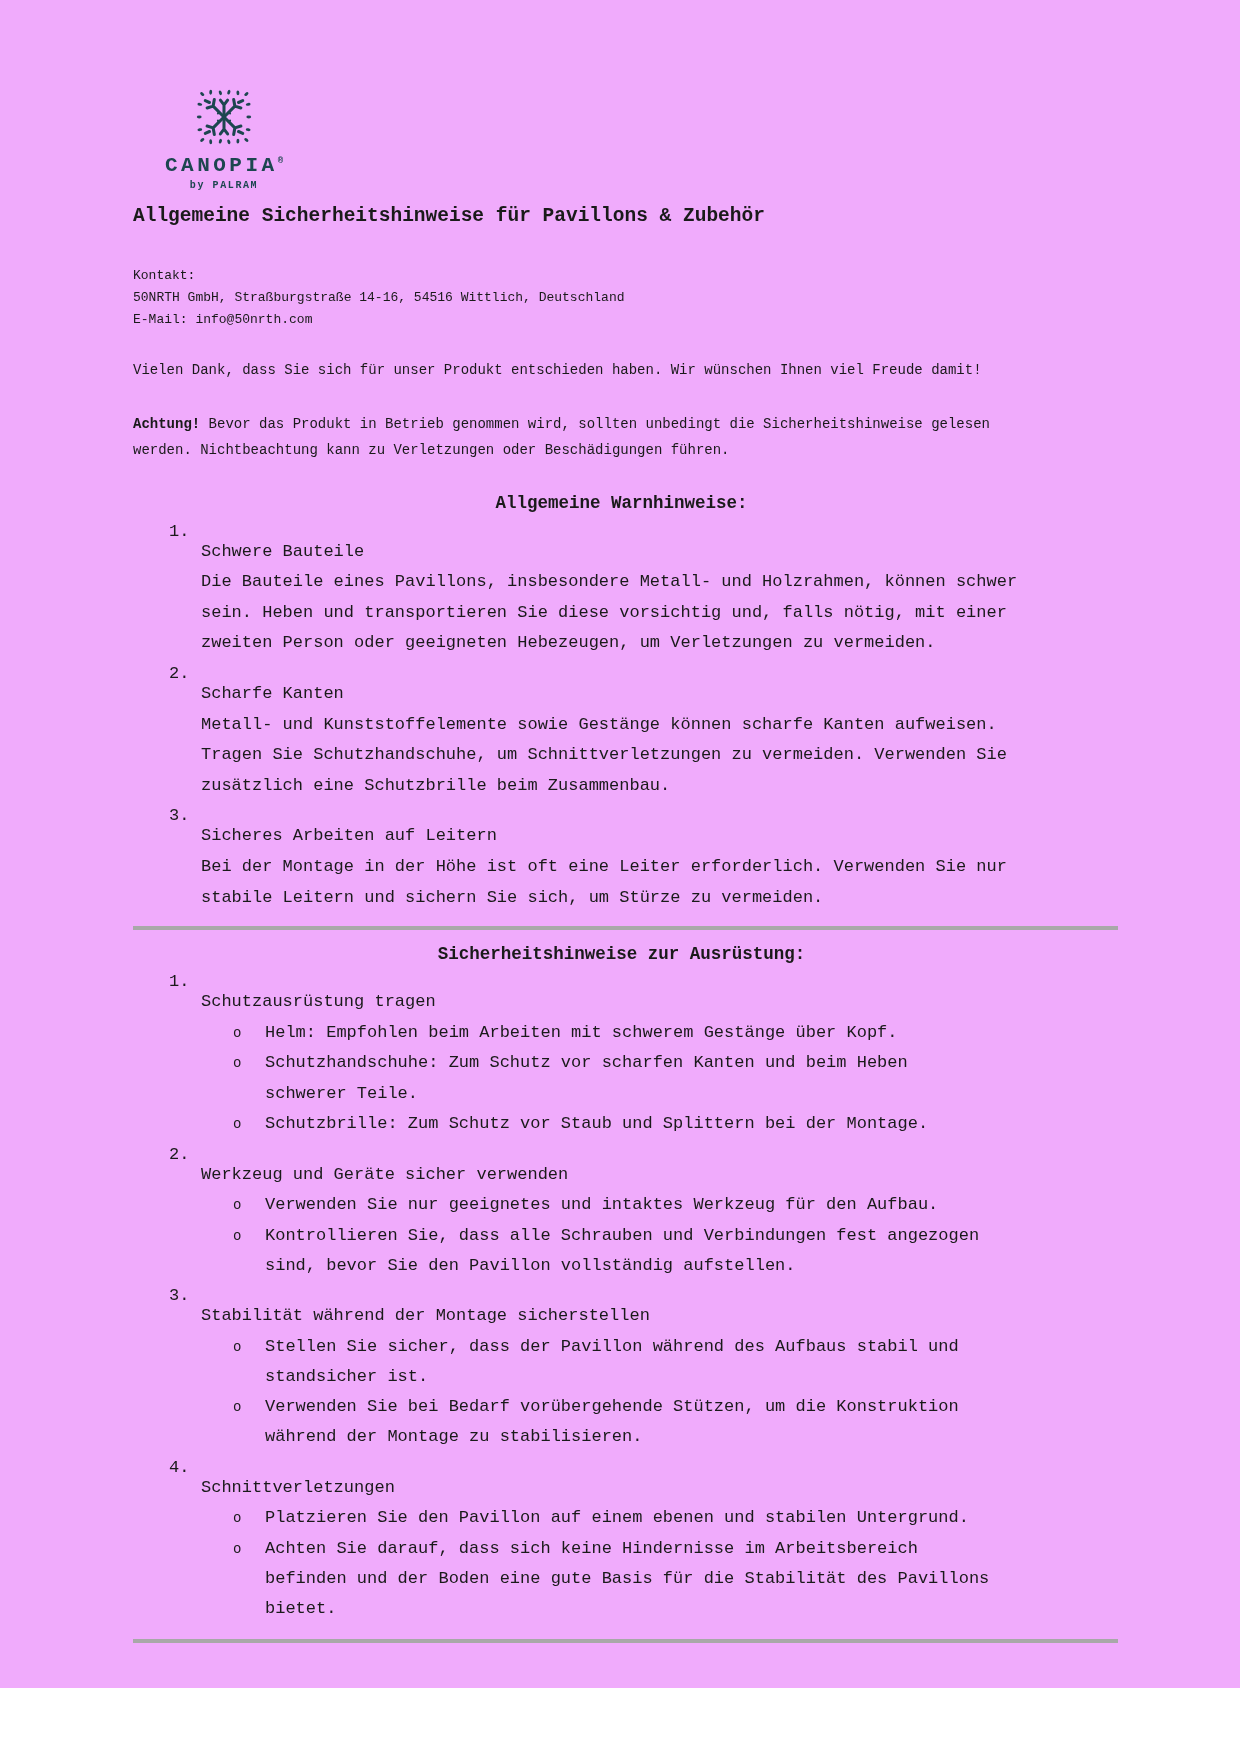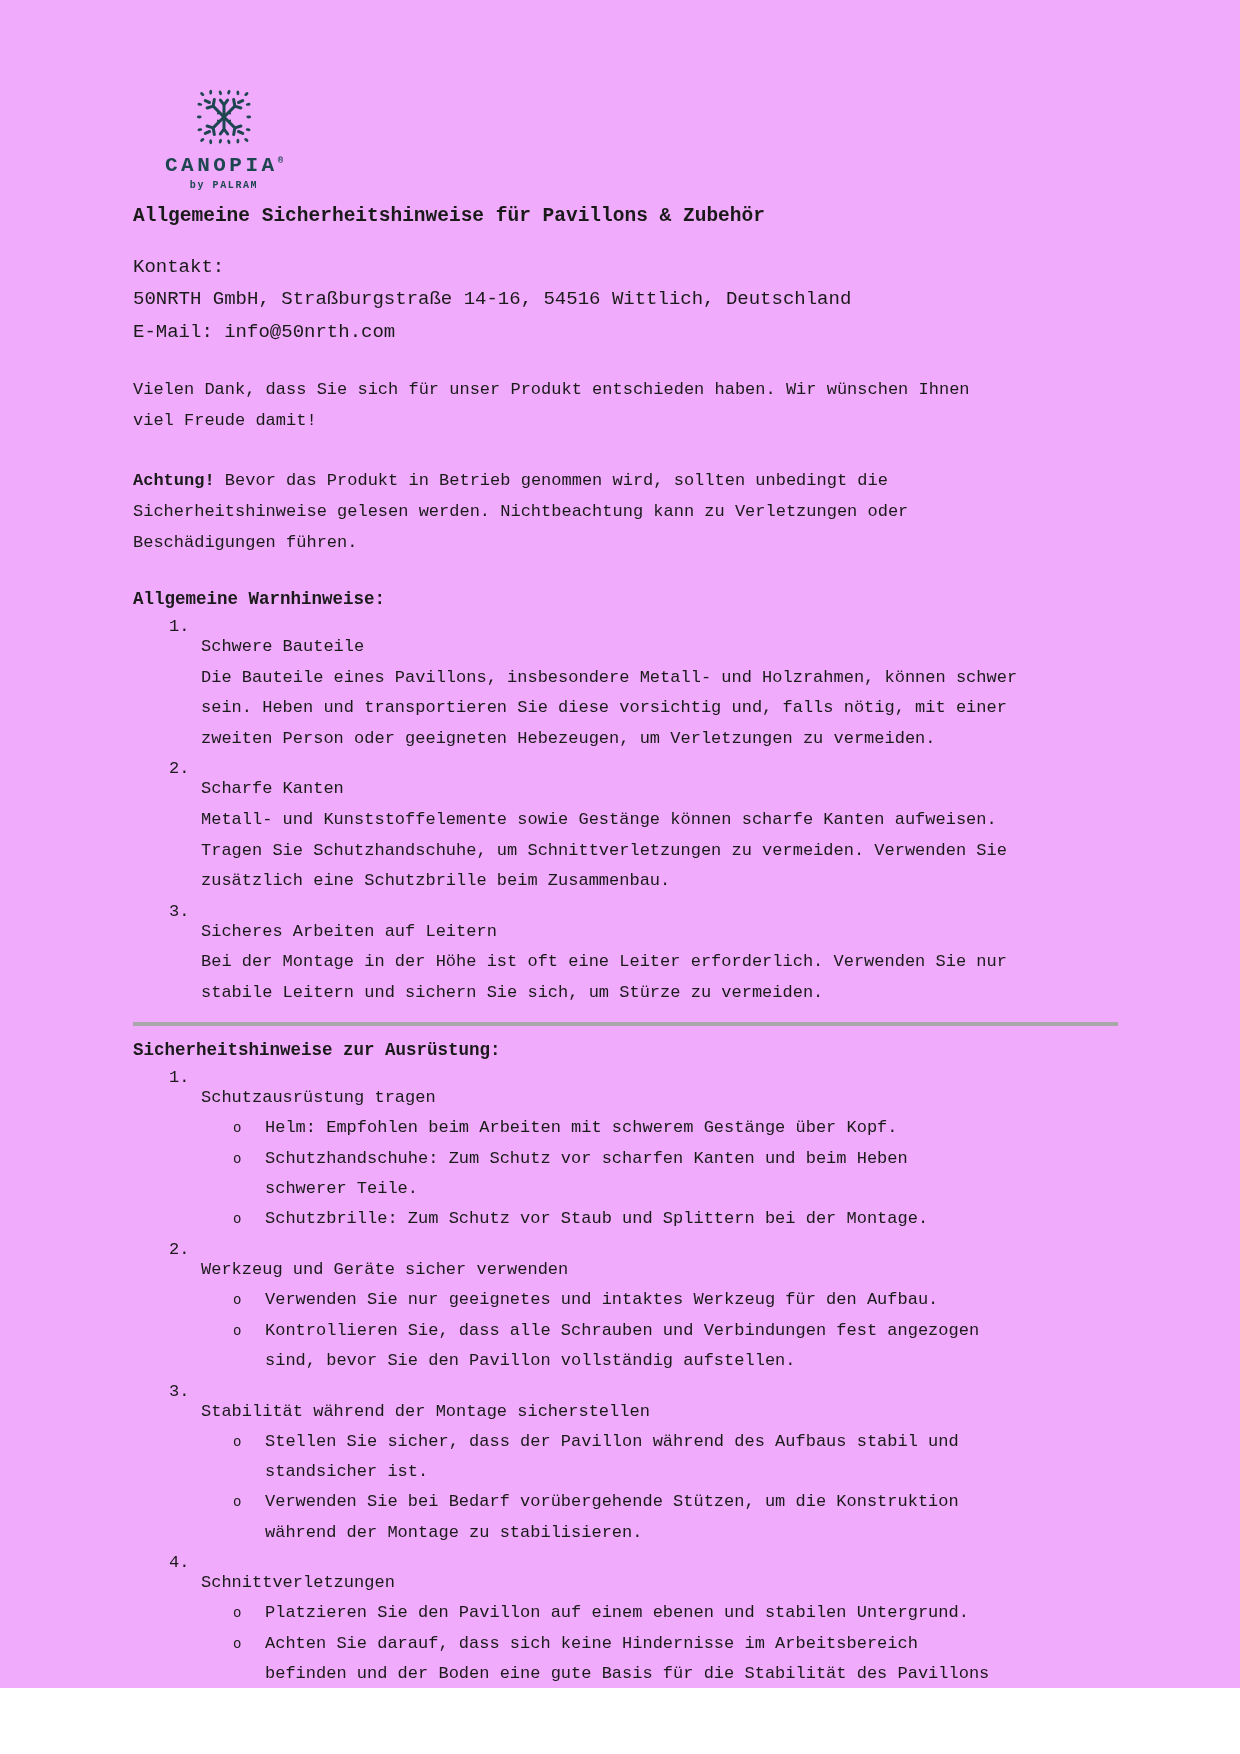--- a/index.html
+++ b/index.html
@@ -21,28 +21,28 @@
   }
   .logo-reg{font-size:9px;vertical-align:super;letter-spacing:0;}
   .logo-by{
     font-size:10px;color:#1d4650;letter-spacing:1.6px;
     font-weight:bold;margin-top:3px;
   }
   
   .doc-title{
     font-size:19.5px;font-weight:bold;line-height:1.3;
   }
-  .contact{margin-top:21px;font-size:19px;line-height:1.73;}
-  .para{font-size:17px;line-height:1.82;}
+  .contact{margin-top:35px;font-size:13px;line-height:1.73;}
+  .para{font-size:14px;line-height:1.82;}
   .intro{margin-top:26px;width:860px;}
   .warning{margin-top:29px;width:880px;}
   .warning .b{font-weight:bold;text-align:center;}
   .section-heading{
     margin-top:27px;
-    font-size:17.5px;font-weight:bold;line-height:1.5;
+    font-size:17.5px;font-weight:bold;line-height:1.5;text-align:center;
   }
   
   .olist{font-size:17px;line-height:1.8;}
   .oitem{display:flex;}
   .oitem .num{
     width:32px;margin-left:36px;flex:0 0 auto;text-align:left;
   }
   .oitem .itxt{flex:1 1 auto;max-width:850px;margin-top:20px;}
   .sub{display:flex;}
   .sub .mark{

